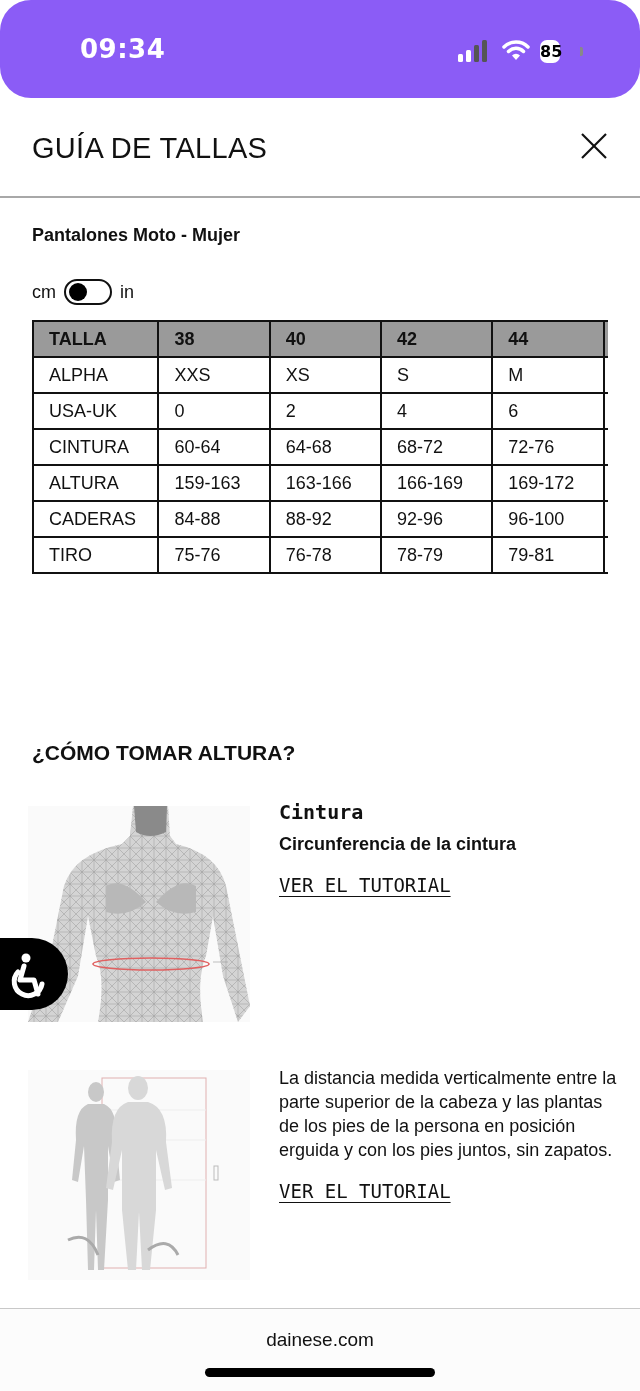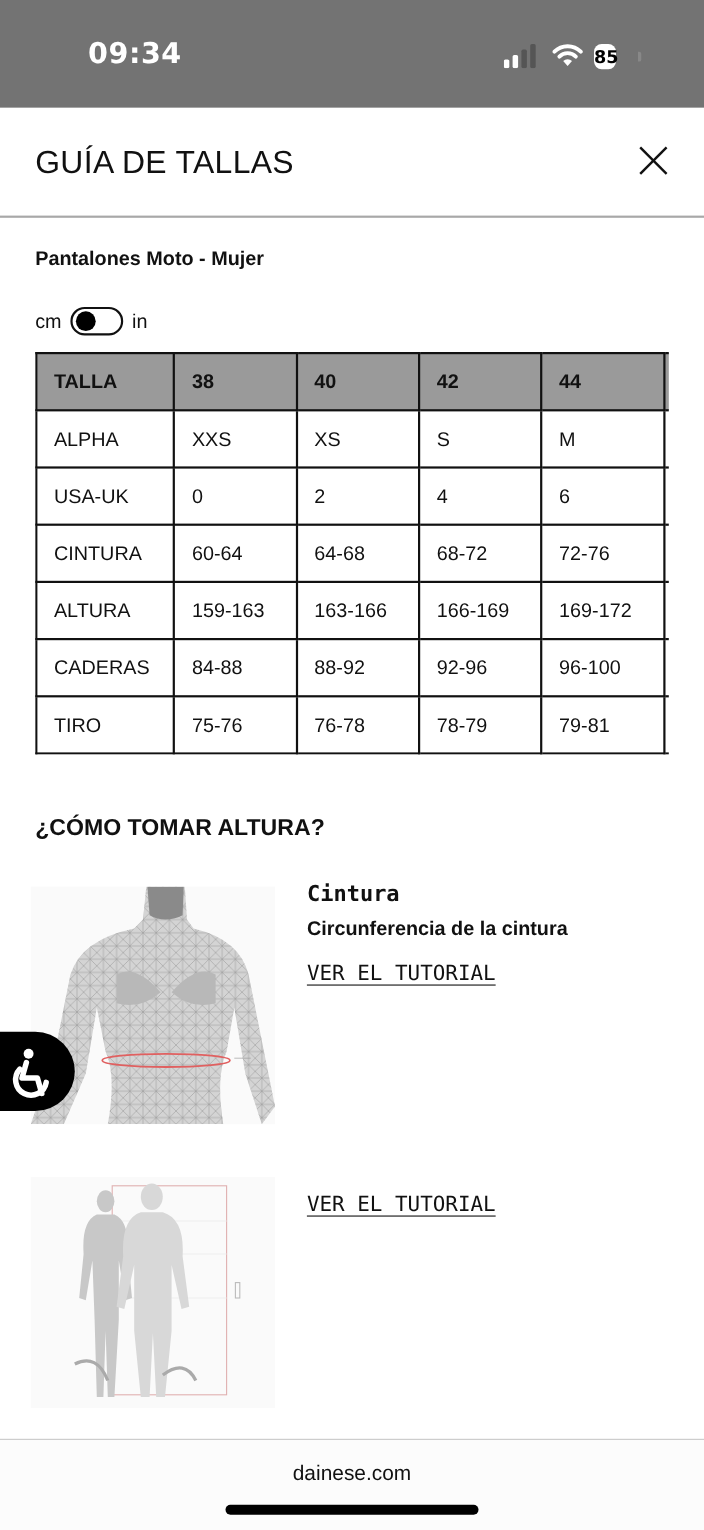--- a/index.html
+++ b/index.html
@@ -1,38 +1,38 @@
 <!DOCTYPE html>
 <html><head>
 <meta charset="utf-8">
 <style>
   * { box-sizing: border-box; margin: 0; padding: 0; }
   html, body { width: 640px; height: 1391px; overflow: hidden; background: #fff; }
   body { font-family: "Liberation Sans", "DejaVu Sans", sans-serif; color: #111; position: relative; }
 
-  .statusbar { position: absolute; left: 0; top: 0; width: 640px; height: 98px; background: #737373; color: #fff; }
+  .statusbar { position: absolute; left: 0; top: 0; width: 640px; height: 98px; background: #8b5cf6; color: #fff; border-radius: 31px; }
   .statusbar .time { position: absolute; left: 80px; top: 34px; font-size: 26px; font-weight: 600; letter-spacing: 0.5px; font-family: "DejaVu Sans", sans-serif; }
   .statusbar .signal { position: absolute; left: 458px; top: 40px; width: 32px; height: 22px; }
   .statusbar .wifi { position: absolute; left: 502px; top: 38px; width: 28px; height: 24px; }
   .statusbar .battery { position: absolute; left: 540px; top: 40px; width: 20px; height: 23px; background: #fff; border-radius: 7px; color: #000; font-size: 16px; font-weight: 700; text-align: center; line-height: 23px; font-family: "DejaVu Sans", sans-serif; }
   .statusbar .battery-tip { position: absolute; left: 580px; top: 47px; width: 3px; height: 9px; background: #888; border-radius: 0 2px 2px 0; }
 
   .header { position: absolute; left: 0; top: 98px; width: 640px; height: 100px; background: #fff; border-bottom: 2px solid #a8a8a8; }
   .header .title { position: absolute; left: 32px; top: 34px; font-size: 29px; font-weight: 400; letter-spacing: 0.3px; color: #111; }
   .header .close { position: absolute; left: 578px; top: 32px; width: 32px; height: 32px; cursor: pointer; }
 
   .subtitle { position: absolute; left: 32px; top: 225px; font-size: 18px; font-weight: 700; color: #111; }
 
   .unit-toggle { position: absolute; left: 32px; top: 278px; height: 28px; display: flex; align-items: center; gap: 8px; font-size: 18px; color: #111; }
   .switch { width: 48px; height: 26px; border: 2px solid #111; border-radius: 14px; position: relative; cursor: pointer; }
   .switch .knob { position: absolute; left: 3px; top: 2px; width: 18px; height: 18px; border-radius: 50%; background: #000; }
 
   .table-wrap { position: absolute; left: 32px; top: 320px; width: 576px; height: 366px; overflow: hidden; }
   table { border-collapse: collapse; table-layout: fixed; width: 700px; font-size: 18px; }
-  td, th { border: 2px solid #111; height: 52px; padding-left: 15px; text-align: left; vertical-align: middle; white-space: nowrap; color: #111; }
+  td, th { border: 2px solid #111; height: 36px; padding-left: 15px; text-align: left; vertical-align: middle; white-space: nowrap; color: #111; }
   th { background: #9a9a9a; font-weight: 700; }
   td { font-weight: 400; }
   col.c0 { width: 124px; } col.c1, col.c2, col.c3, col.c4 { width: 110px; } col.c5 { width: 126px; }
 
   .how-title { position: absolute; left: 32px; top: 741px; font-size: 21px; font-weight: 700; color: #111; }
 
   .measure { position: absolute; left: 0; width: 640px; }
   .measure .figure { position: absolute; left: 28px; width: 222px; background: #fafafa; overflow: hidden; }
   .measure .text { position: absolute; left: 279px; width: 340px; }
   .measure .m-title { font-family: "DejaVu Sans Mono", "Liberation Mono", monospace; font-weight: 700; font-size: 20px; color: #111; margin-bottom: 8px; }
@@ -196,20 +196,21 @@
       </g>
       <g fill="#d8d8d8">
         <ellipse cx="110" cy="18" rx="10" ry="12"></ellipse>
         <path d="M100 32 L120 32 Q140 38 138 72 L144 118 L137 120 L128 80 L128 140 L122 200 L114 200 L111 142 L108 200 L100 200 L94 140 L94 80 L85 120 L78 118 L84 72 Q82 38 100 32 Z"></path>
       </g>
       <path d="M40 170 Q60 160 70 185 M120 180 Q140 165 150 185" stroke="#aaa" stroke-width="3" fill="none"></path>
       <rect x="186" y="96" width="4" height="14" fill="none" stroke="#bbb" stroke-width="1"></rect>
     </svg>
   </div>
   <div class="text" style="top:0px;">
+    <div class="m-desc">La distancia medida verticalmente entre la parte superior de la cabeza y las plantas de los pies de la persona en posición erguida y con los pies juntos, sin zapatos.</div>
     <a class="m-link">VER EL TUTORIAL</a>
   </div>
 </div>
 
 <div class="a11y-btn">
   <svg width="68" height="72" viewBox="0 0 68 72">
     <circle cx="26" cy="20" r="4.5" fill="#fff"></circle>
     <path d="M24 28 L20 42 L34 42 L38 56" stroke="#fff" stroke-width="5" fill="none" stroke-linecap="round" stroke-linejoin="round"></path>
     <path d="M18 34 A14 14 0 1 0 42 46" stroke="#fff" stroke-width="5" fill="none" stroke-linecap="round"></path>
   </svg>

